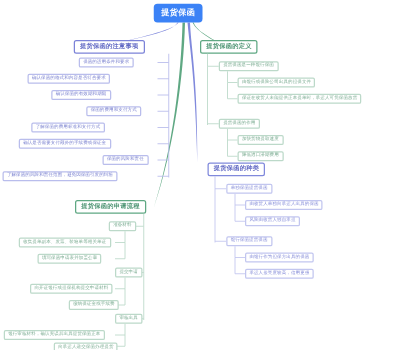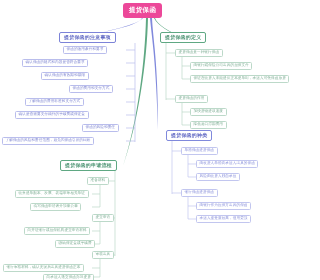--- a/index.html
+++ b/index.html
@@ -14,21 +14,21 @@
   svg.links{position:absolute;left:0;top:0;width:300px;height:280px;pointer-events:none;}
   .node{
     position:absolute;
     box-sizing:border-box;
     white-space:nowrap;
     display:flex;align-items:center;justify-content:center;
     line-height:1;
   }
   
   .root{
-    background:#ec4899;
+    background:#3b82f6;
     color:#ffffff;
     border-radius:3px;
     font-size:6.5px;
     font-weight:bold;
     letter-spacing:.3px;
     padding:0 6px;
     height:15px;
   }
   
   .topic{

